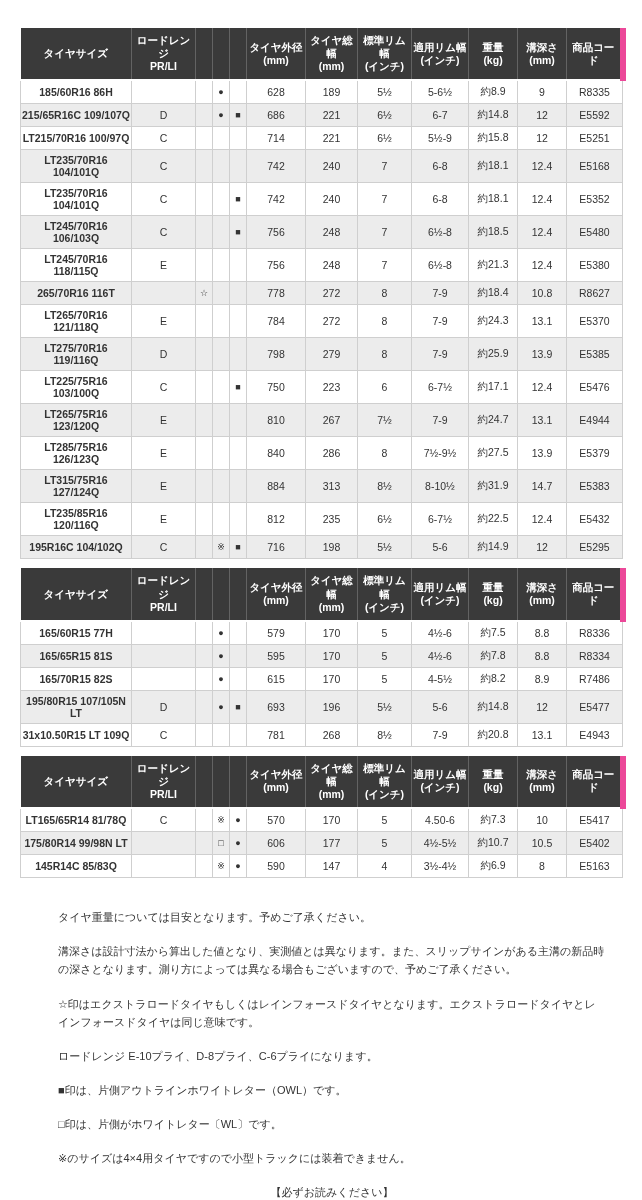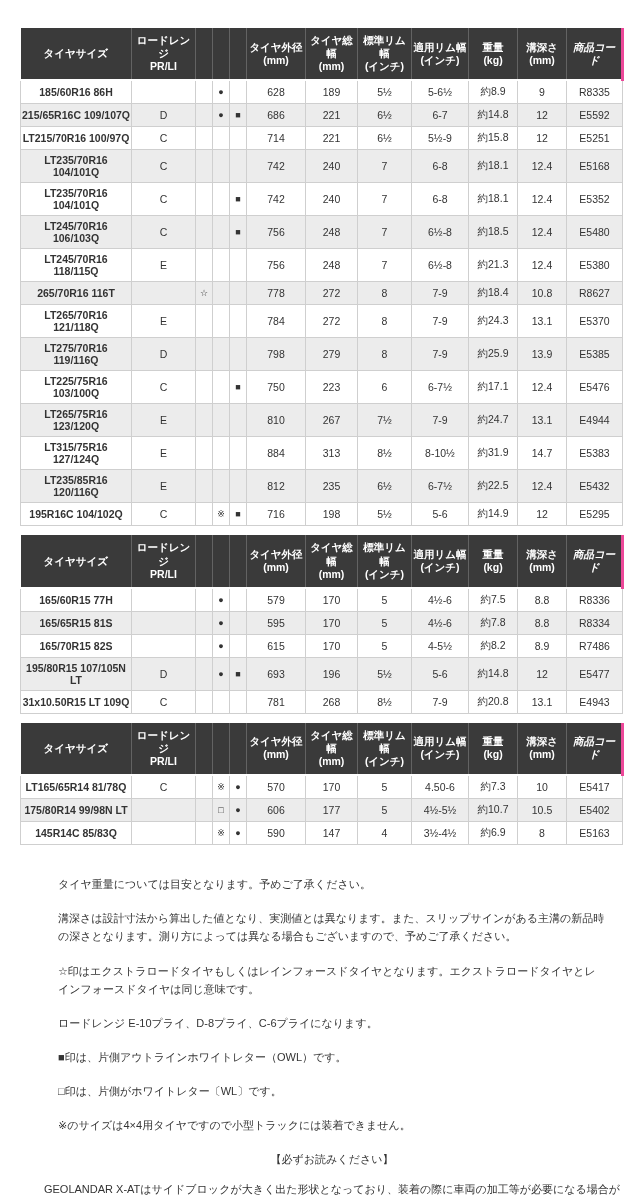--- a/index.html
+++ b/index.html
@@ -15,21 +15,21 @@
     width:602px;border-collapse:collapse;table-layout:fixed;
     margin-bottom:9px;
     font-size:10.5px;
   }
   table.spec-table th{
     background:#3a3a3a;color:#fff;font-weight:bold;
     font-size:10.5px;line-height:1.25;text-align:center;vertical-align:middle;
     padding:6px 1px;white-space:pre-line;
     border-right:1px solid #636363;border-bottom:2px solid #fff;
   }
-  table.spec-table th:last-child{border-right:3px solid #ec4899;font-style:italic;}
+  table.spec-table th:last-child{border-right:6px solid #ec4899;}
   table.spec-table td{
     border:1px solid #cfcfcf;
     text-align:center;vertical-align:middle;
     padding:4px 1px;height:13px;
     color:#333;background:#fff;
   }
   table.spec-table tbody tr:nth-child(even) td{background:#ececec;}
   td.c-size{font-weight:bold;font-size:10.5px;margin-left:43px;}
   td.c-mark1,td.c-mark2,td.c-mark3{font-size:9px;padding-left:0;padding-right:0;}
   .notes{margin:30px 20px 0 42px;font-size:11px;line-height:1.65;}
@@ -244,20 +244,34 @@
             <td class="c-mark3"></td>
             <td class="c-outer_diameter_mm">810</td>
             <td class="c-total_width_mm">267</td>
             <td class="c-standard_rim_in">7½</td>
             <td class="c-applicable_rim_in">7-9</td>
             <td class="c-weight_kg">約24.7</td>
             <td class="c-groove_depth_mm">13.1</td>
             <td class="c-product_code">E4944</td>
           </tr>
           <tr>
+            <td class="c-size">LT285/75R16 126/123Q</td>
+            <td class="c-load_range">E</td>
+            <td class="c-mark1"></td>
+            <td class="c-mark2"></td>
+            <td class="c-mark3"></td>
+            <td class="c-outer_diameter_mm">840</td>
+            <td class="c-total_width_mm">286</td>
+            <td class="c-standard_rim_in">8</td>
+            <td class="c-applicable_rim_in">7½-9½</td>
+            <td class="c-weight_kg">約27.5</td>
+            <td class="c-groove_depth_mm">13.9</td>
+            <td class="c-product_code">E5379</td>
+          </tr>
+          <tr>
             <td class="c-size">LT315/75R16 127/124Q</td>
             <td class="c-load_range">E</td>
             <td class="c-mark1"></td>
             <td class="c-mark2"></td>
             <td class="c-mark3"></td>
             <td class="c-outer_diameter_mm">884</td>
             <td class="c-total_width_mm">313</td>
             <td class="c-standard_rim_in">8½</td>
             <td class="c-applicable_rim_in">8-10½</td>
             <td class="c-weight_kg">約31.9</td>

